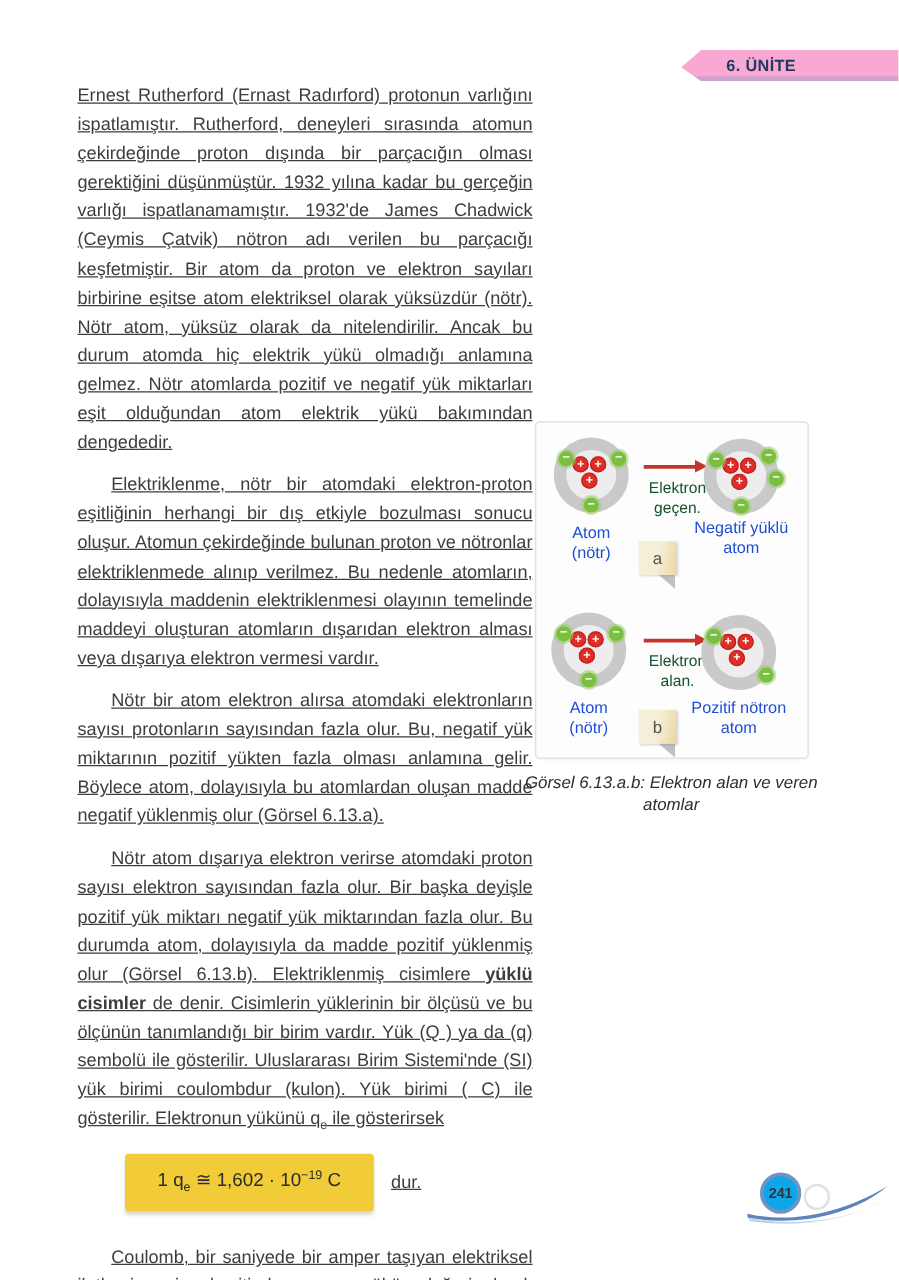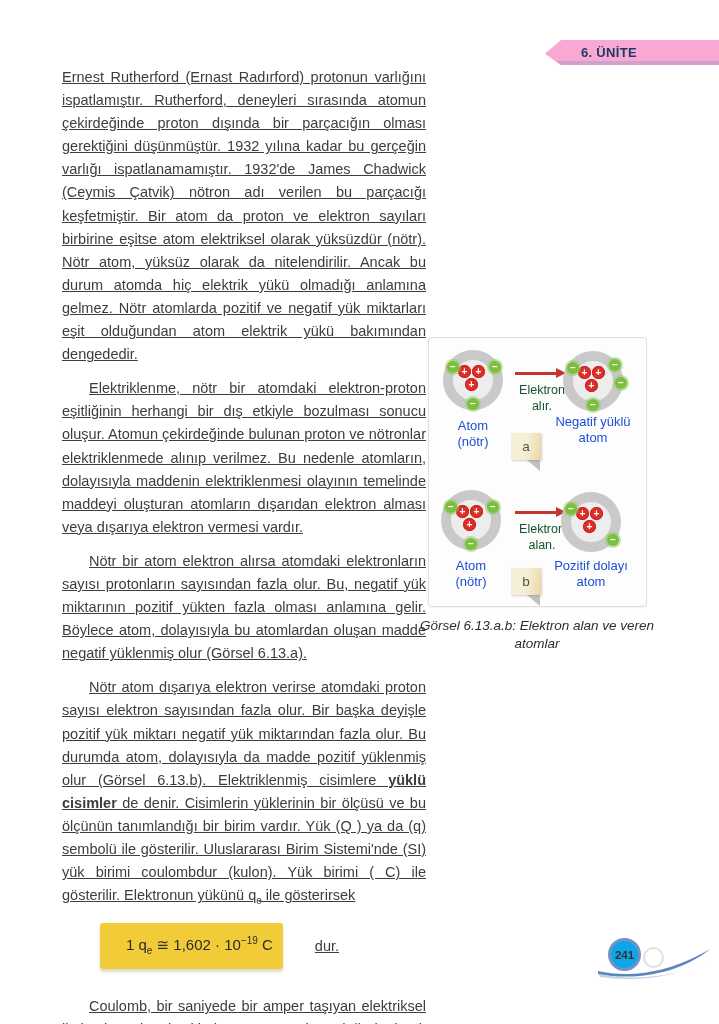--- a/index.html
+++ b/index.html
@@ -23,27 +23,27 @@
     position:absolute;left:62px;top:66px;width:364px;
     font-size:14.5px;line-height:23.1px;text-align:justify;color:#3d3d3d;
   }
   .text-col p{margin:0 0 11px 0;text-decoration:underline;}
   .text-col p.indent{text-indent:27px;}
   .b{font-weight:bold;}
   sub.small{font-size:10px;}
   
   .formula-row{margin:6px 0 26px 38px;display:flex;align-items:center;}
   .formula-box{
-    background:#f1cc38;border-radius:3px;padding:6px 10px 7px 26px;
+    background:#f1cc38;border-radius:3px;padding:6px 26px 7px 26px;
     box-shadow:0 3px 3px rgba(120,110,60,.25);
     font-size:15px;color:#2b2b2b;white-space:nowrap;
   }
   .formula-box sub{font-size:10px;}
   .formula-box sup{font-size:10px;}
-  .formula-after{margin-left:32px;font-size:14.5px;color:#3d3d3d;text-decoration:underline;}
+  .formula-after{margin-left:14px;font-size:14.5px;color:#3d3d3d;text-decoration:underline;}
   
   .figure-card{
     position:absolute;left:428px;top:337px;width:217px;height:268px;
     background:#fdfdfd;border:1px solid #e1dfdd;border-radius:4px;
     box-shadow:0 1px 2px rgba(0,0,0,.05);
   }
   .atom{
     position:absolute;width:60px;height:60px;border-radius:50%;
     background:#ededed;border:10px solid #c9c9c9;box-sizing:border-box;
   }
@@ -133,21 +133,21 @@
       <span class="particle proton p1">+</span>
       <span class="particle proton p2">+</span>
       <span class="particle proton p3">+</span>
       <span class="particle electron e-tl">−</span>
       <span class="particle electron e-tr">−</span>
       <span class="particle electron e-b">−</span>
     </div>
     <div class="arrow" style="left:86px;top:34px;"></div>
     <div class="arrow-text" style="left:78px;top:44px;">
       <div>Elektron</div>
-      <div>alır.</div>
+      <div>geçen.</div>
     </div>
     <div class="atom" style="left:134px;top:13px;">
       <span class="particle proton p1">+</span>
       <span class="particle proton p2">+</span>
       <span class="particle proton p3">+</span>
       <span class="particle electron e-tl">−</span>
       <span class="particle electron e-tr2">−</span>
       <span class="particle electron e-r">−</span>
       <span class="particle electron e-b">−</span>
     </div>
@@ -181,21 +181,21 @@
       <span class="particle proton p2">+</span>
       <span class="particle proton p3">+</span>
       <span class="particle electron e-tl">−</span>
       <span class="particle electron e-br">−</span>
     </div>
     <div class="atom-label" style="left:12px;top:220px;width:60px;">
       <div>Atom</div>
       <div>(nötr)</div>
     </div>
     <div class="atom-label" style="left:112px;top:220px;width:100px;">
-      <div>Pozitif dolayı</div>
+      <div>Pozitif nötron</div>
       <div>atom</div>
     </div>
     <div class="note" style="left:82px;top:230px;">
       <span>b</span>
     </div>
   </div>
 
   <div class="figure-caption">Görsel 6.13.a.b: Elektron alan ve veren atomlar</div>
 
   <svg class="swoosh" width="120" height="50" viewBox="0 0 120 50">

